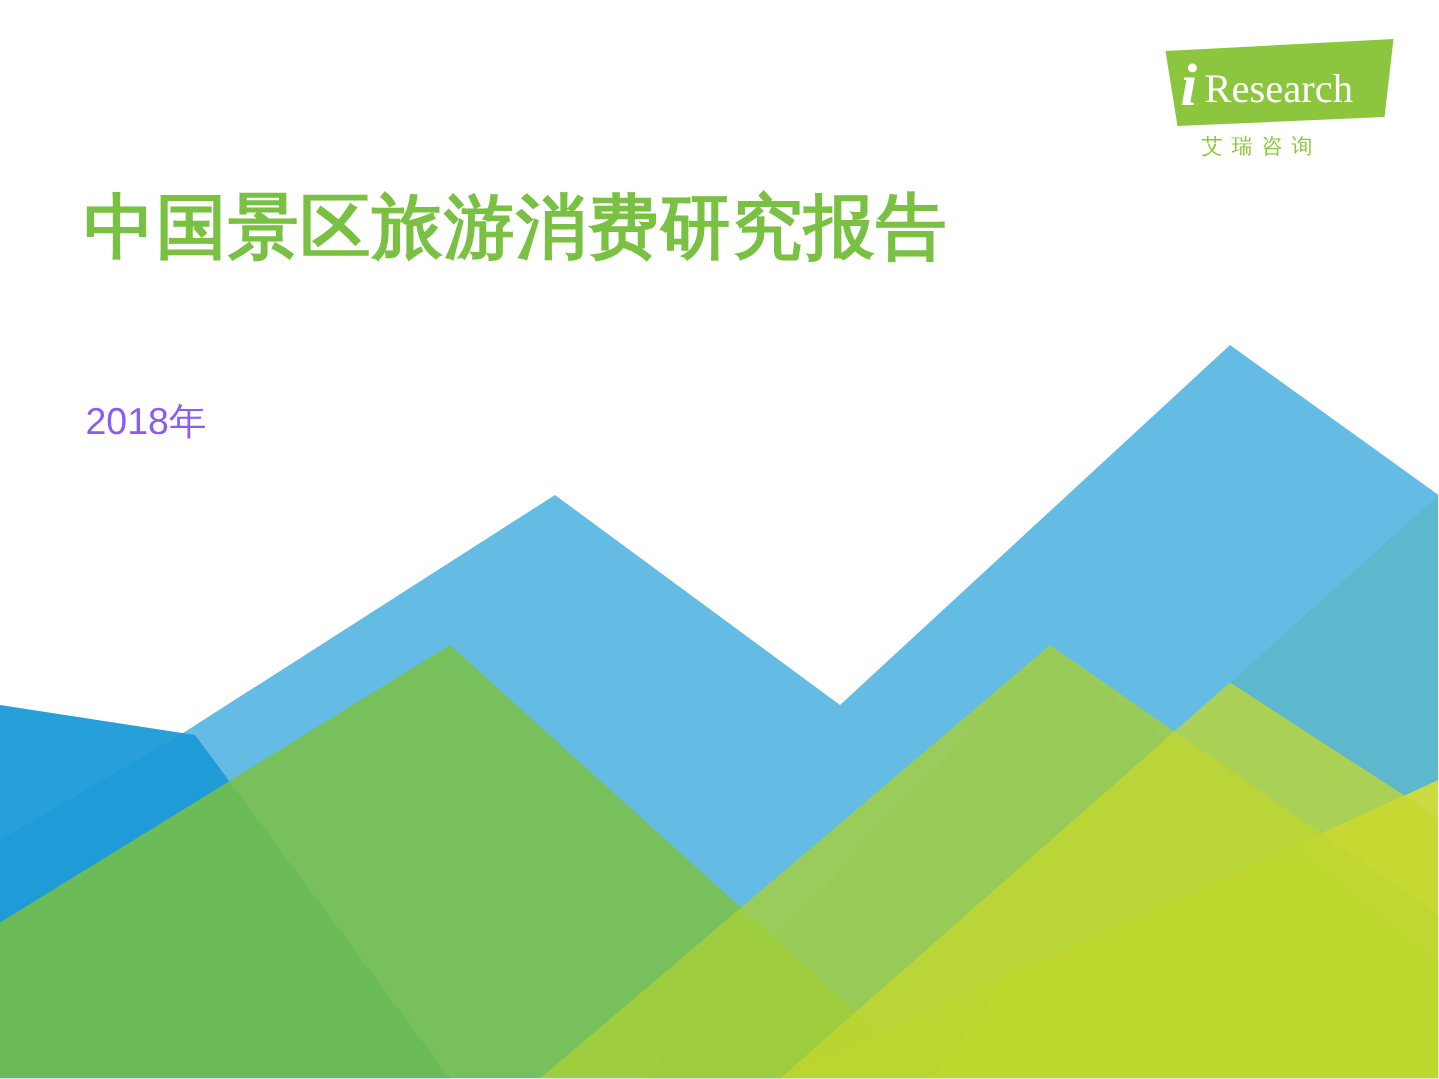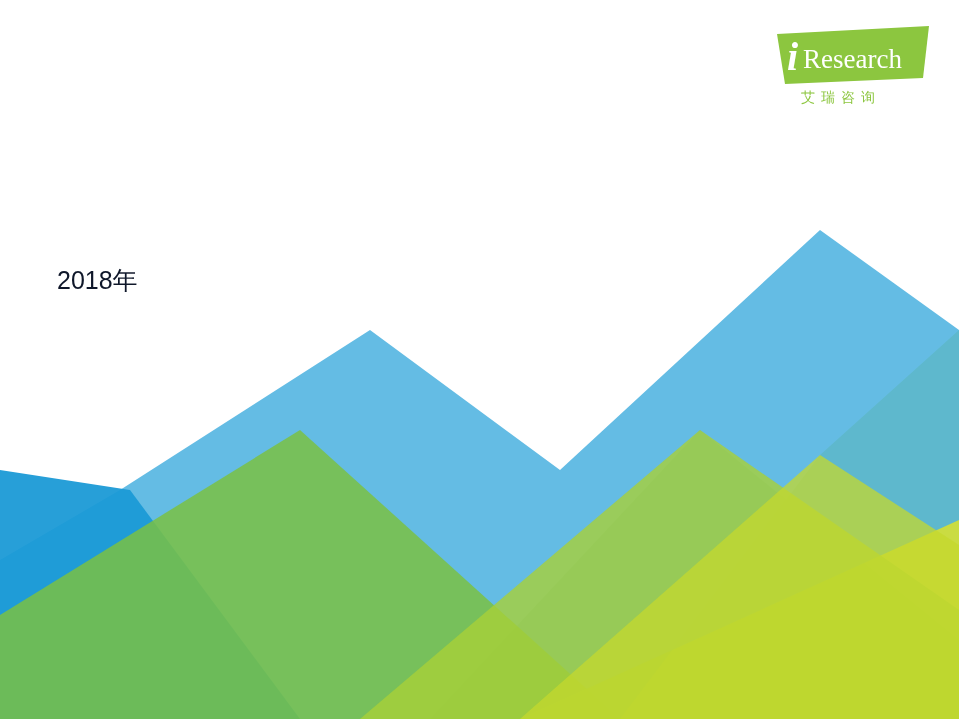--- a/index.html
+++ b/index.html
@@ -42,21 +42,21 @@
     font-weight: bold;
     color: #7ac143;
     letter-spacing: 1px;
     white-space: nowrap;
   }
   #subtitle {
     position: absolute;
     left: 57px;
     top: 264px;
     font-size: 25px;
-    color: #0f172a;
+    color: #8b5cf6;
     white-space: nowrap;
   }
 </style>
 </head>
 <body>
 
 <div id="slide">
 
   <svg id="bg-art" viewBox="0 0 959 719" preserveAspectRatio="none">
 
@@ -77,15 +77,16 @@
 
   <div id="logo">
     <svg width="160" height="84" viewBox="0 0 160 84">
       <polygon points="4,8 156,0 150,52 12,58" fill="#8cc63f"></polygon>
       <text x="14" y="44" font-family="Liberation Serif, serif" font-size="40" font-style="italic" font-weight="bold" fill="#ffffff">i</text>
       <text x="30" y="42" font-family="Liberation Serif, serif" font-size="27" fill="#ffffff">Research</text>
       <text x="28" y="76" font-family="Liberation Sans, sans-serif" font-size="14" fill="#8cc63f" letter-spacing="6">艾瑞咨询</text>
     </svg>
   </div>
 
+  <div id="title">中国景区旅游消费研究报告</div>
   <div id="subtitle">2018年</div>
 
 </div>
 
 </body></html>

